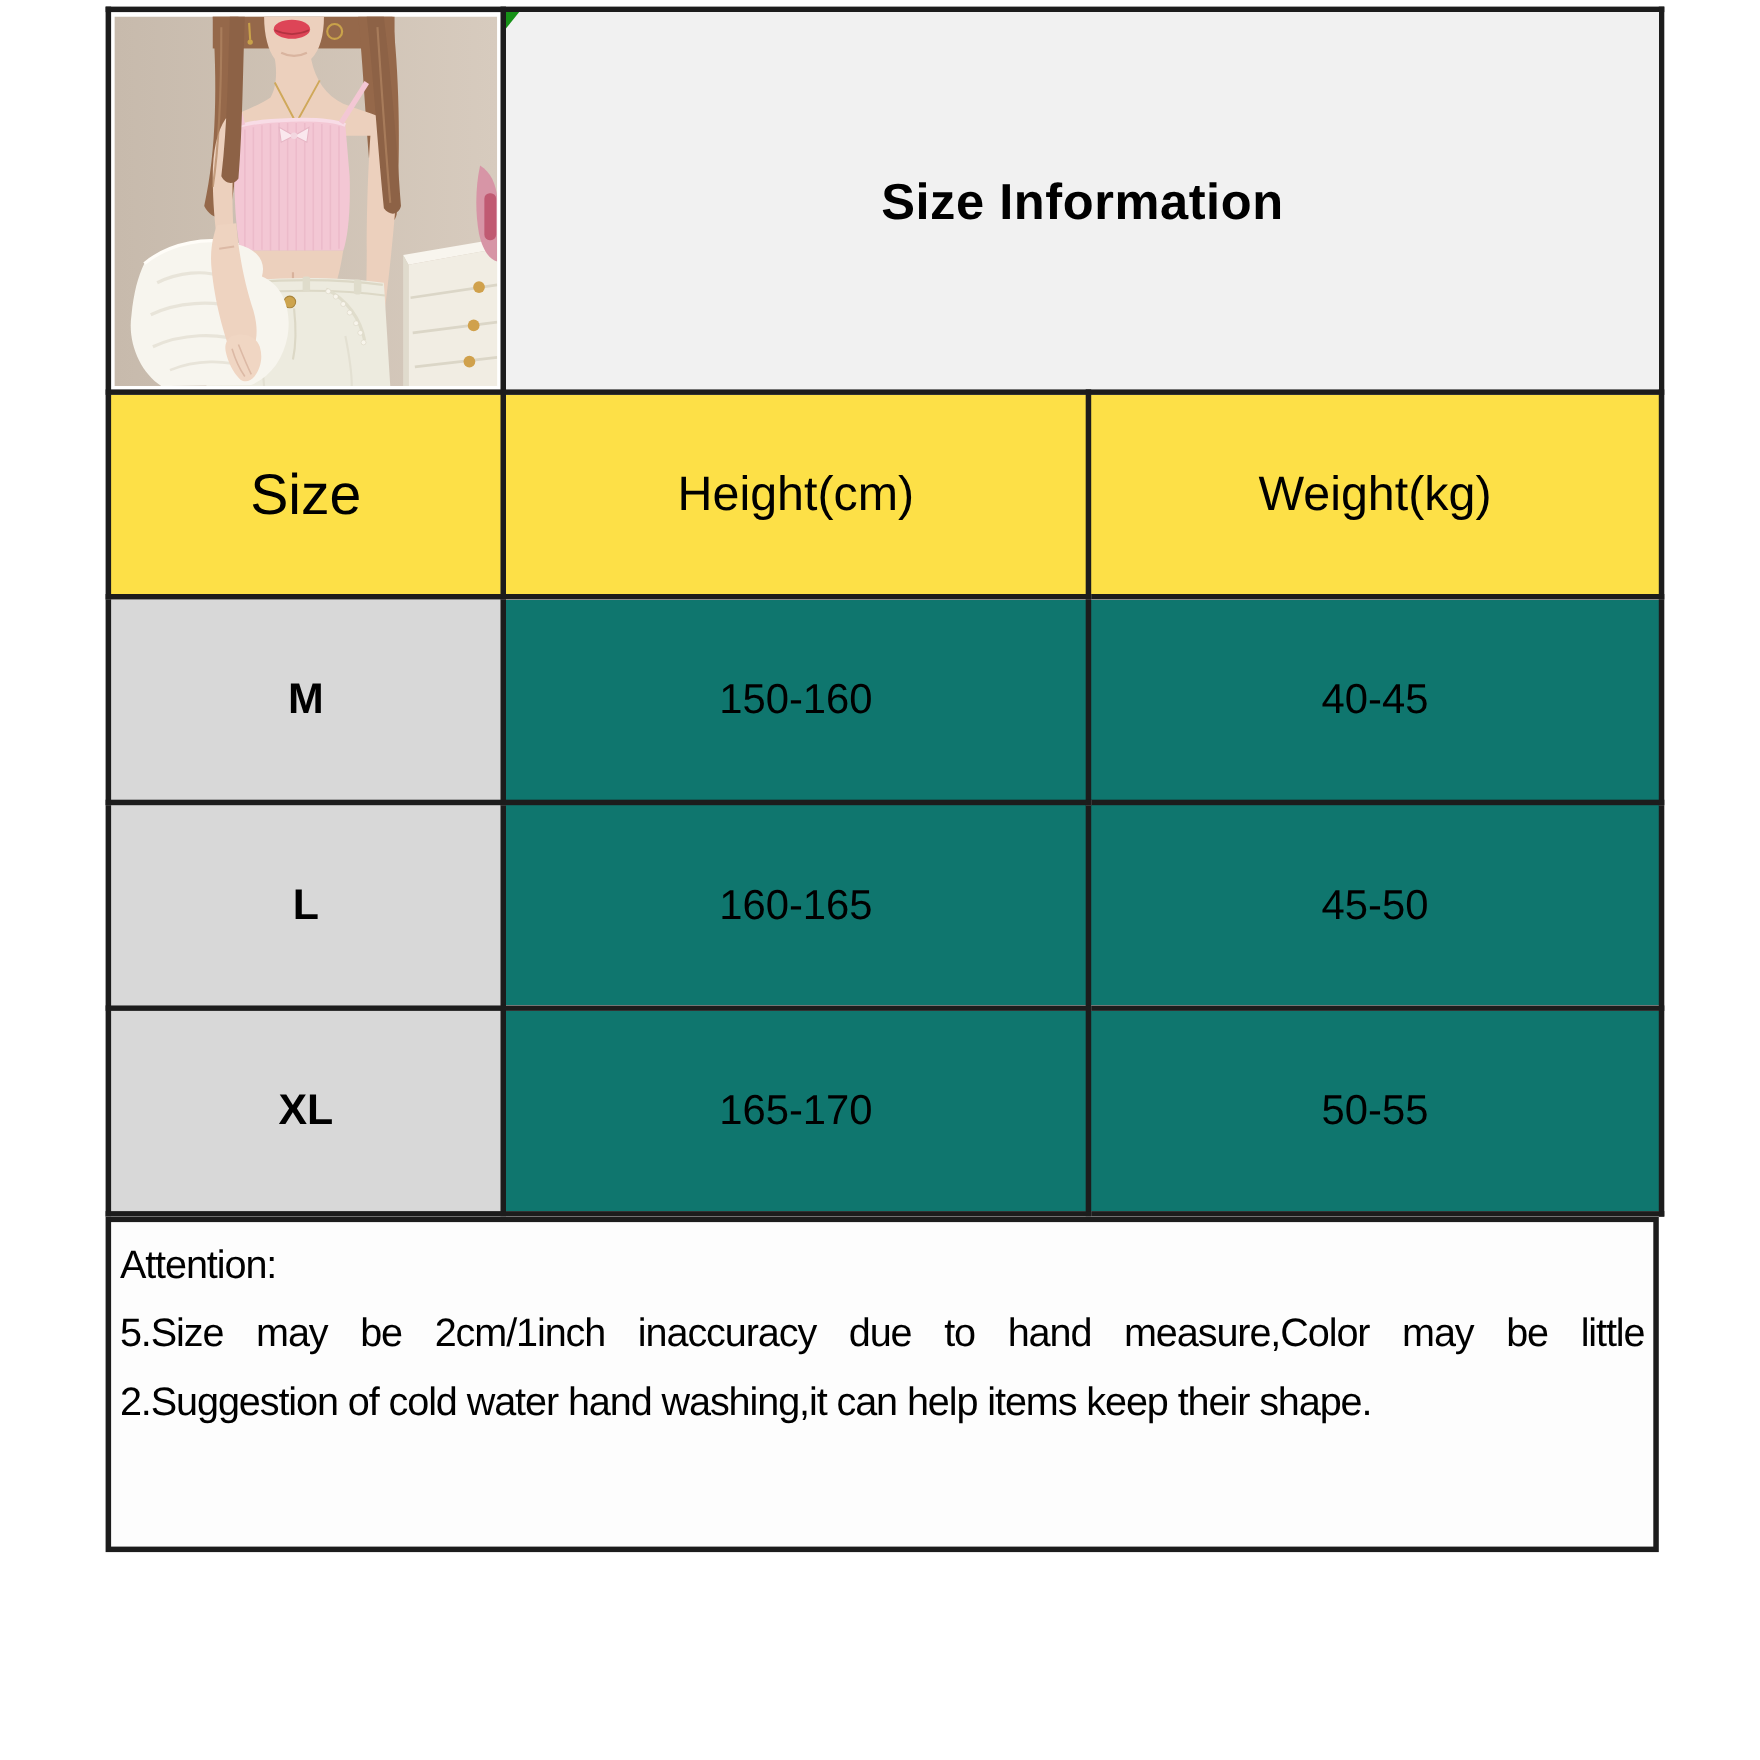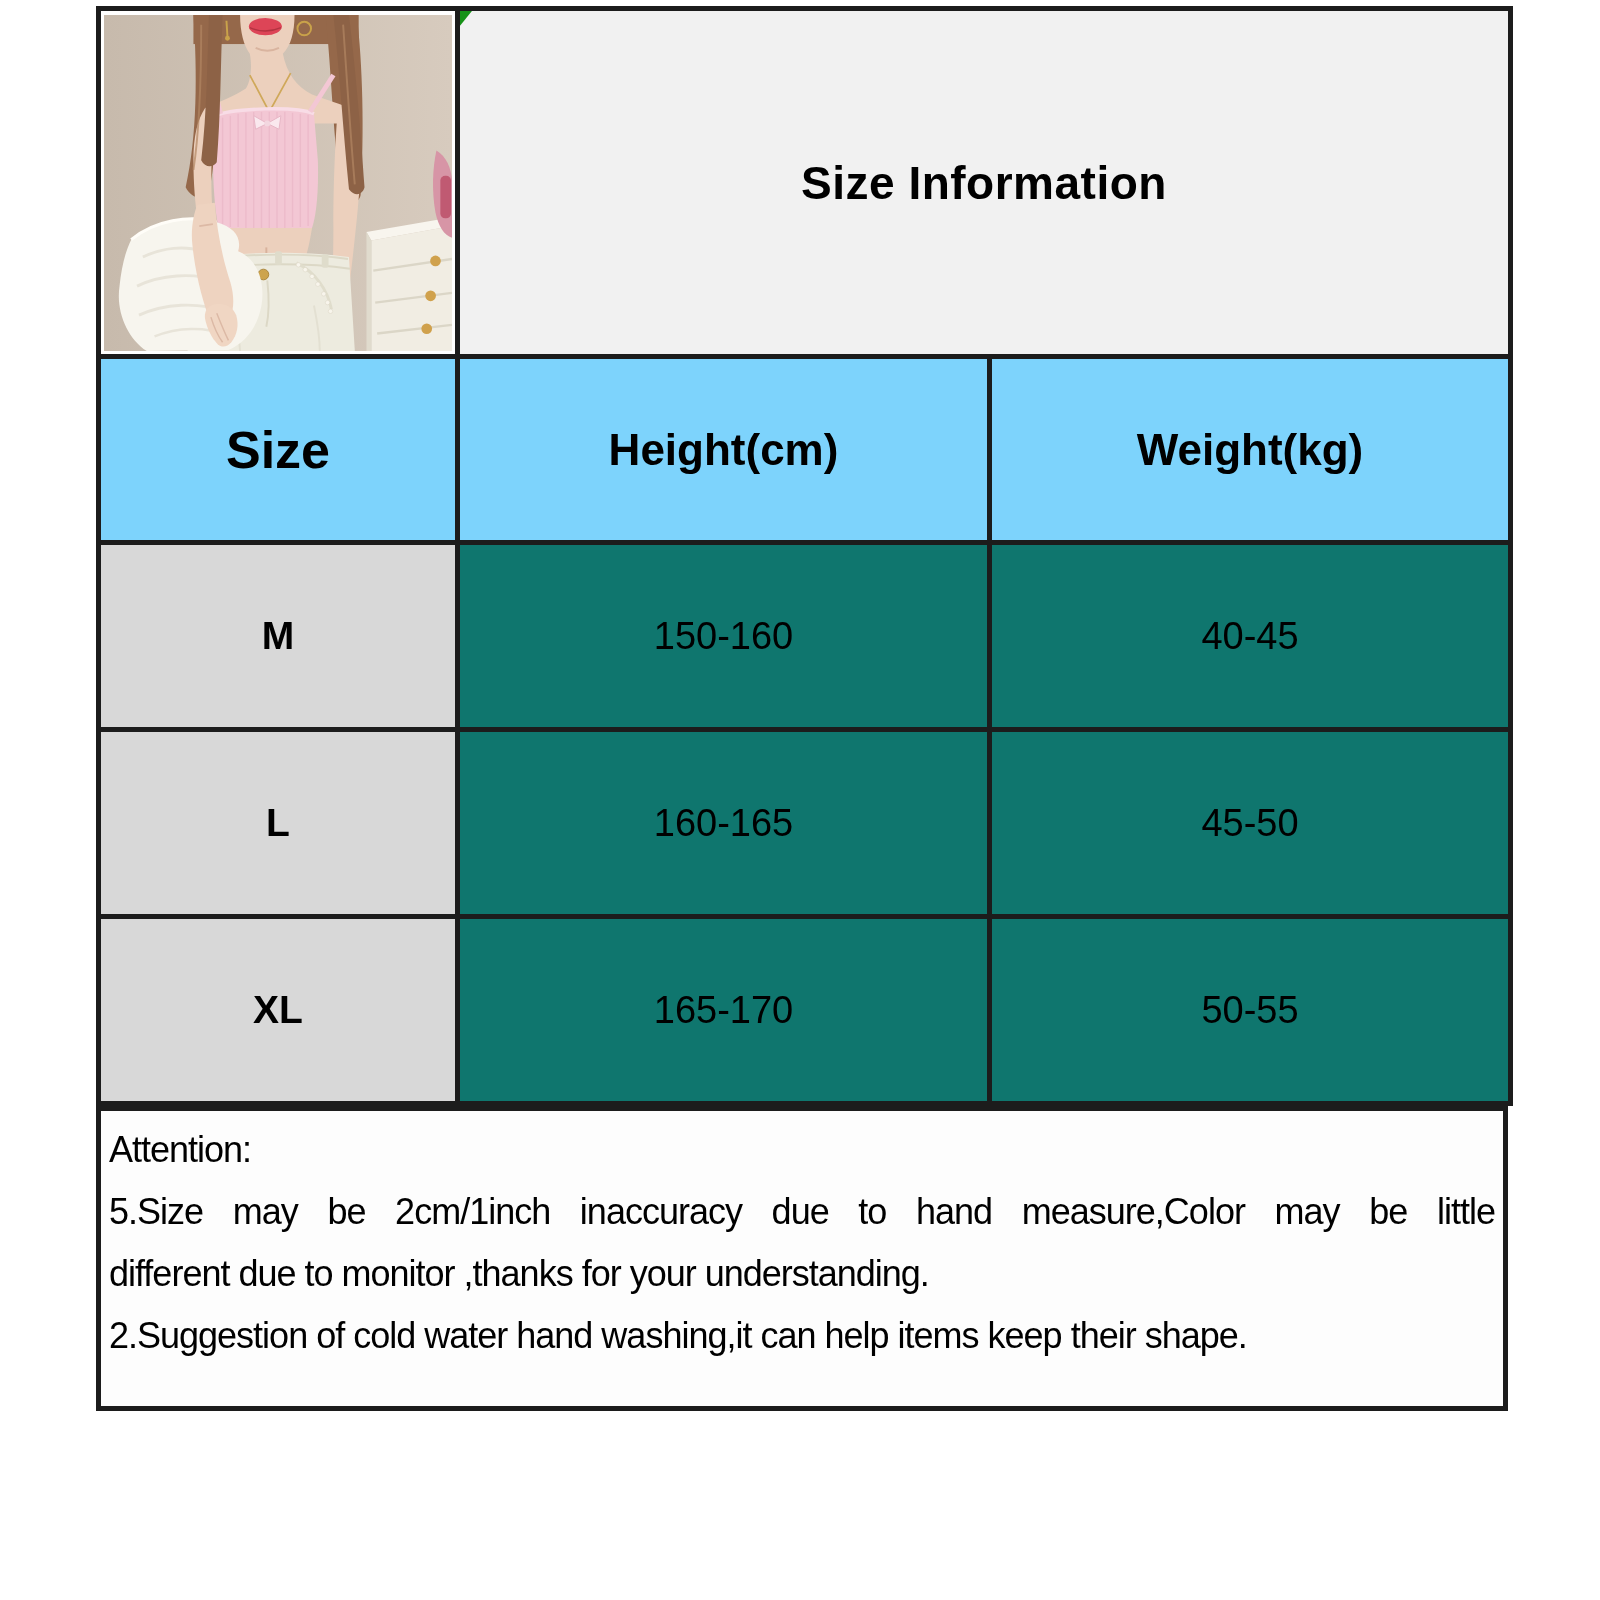--- a/index.html
+++ b/index.html
@@ -13,21 +13,21 @@
 
   tr.photo-row{height:348px;}
   td.photo-cell{background:#ffffff;padding:3px;}
   td.photo-cell svg{display:block;width:100%;height:336px;}
   td.title-cell{background:#f1f1f1;text-align:center;vertical-align:middle;position:relative;}
   .page-title{font-size:46px;font-weight:bold;letter-spacing:0.5px;}
   .corner-marker{position:absolute;top:-5px;left:-5px;width:0;height:0;
     border-top:26px solid #169117;border-right:21px solid transparent;}
 
   tr.header-row{height:186px;}
-  td.head{background:#7dd3fc;text-align:center;vertical-align:middle;font-weight:bold;}
+  td.head{background:#fde047;text-align:center;vertical-align:middle;font-weight:normal;}
   td.head.size-head{font-size:52px;}
   td.head.unit-head{font-size:44px;}
 
   tr.data-row{height:187px;}
   td.label-cell{background:#d8d8d8;text-align:center;vertical-align:middle;
                 font-weight:bold;font-size:39px;}
   td.value-cell{background:#0f766e;text-align:center;vertical-align:middle;font-size:38px;}
 
   .attention-box{border:5px solid #1c1c1c;background:#fdfdfd;box-sizing:border-box;
     width:1412px;height:305px;padding:8px 8px 0 8px;margin-top:0;}
@@ -199,17 +199,16 @@
         <td class="value-cell">165-170</td>
         <td class="value-cell">50-55</td>
       </tr>
       </tbody>
   </table>
 
   <div class="attention-box">
     <div>Attention:</div>
     <div class="attention-lines">
         <div>5.Size may be 2cm/1inch inaccuracy due to hand measure,Color may be little</div>
-        <div>different due to monitor ,thanks for your understanding.</div>
         <div>2.Suggestion of cold water hand washing,it can help items keep their shape.</div>
       </div>
   </div>
 </div>
 
 </body></html>

